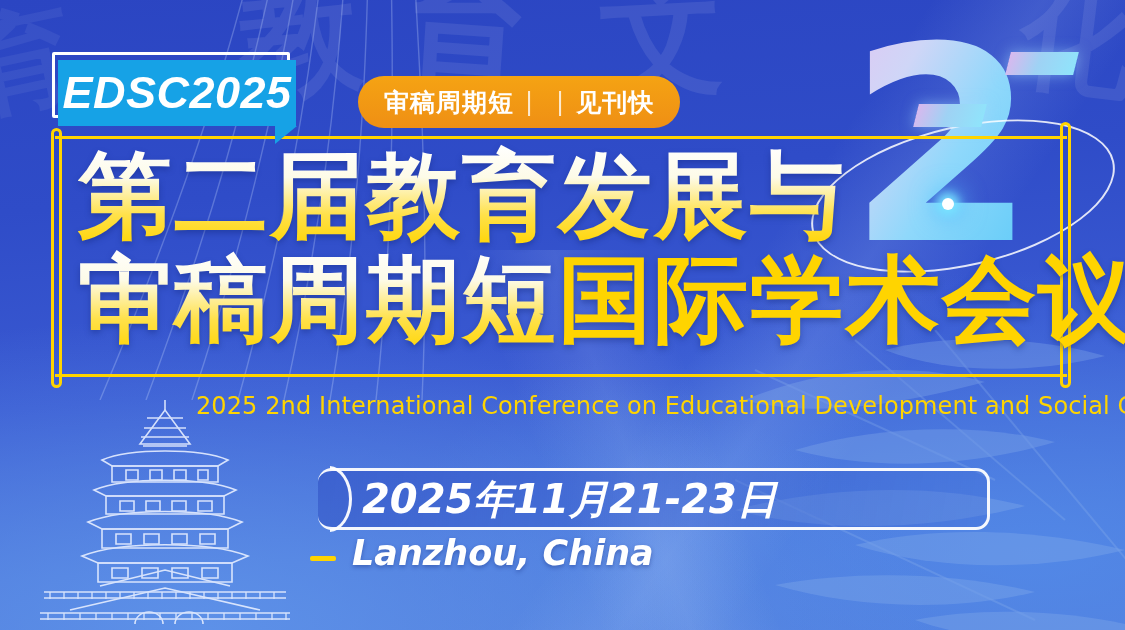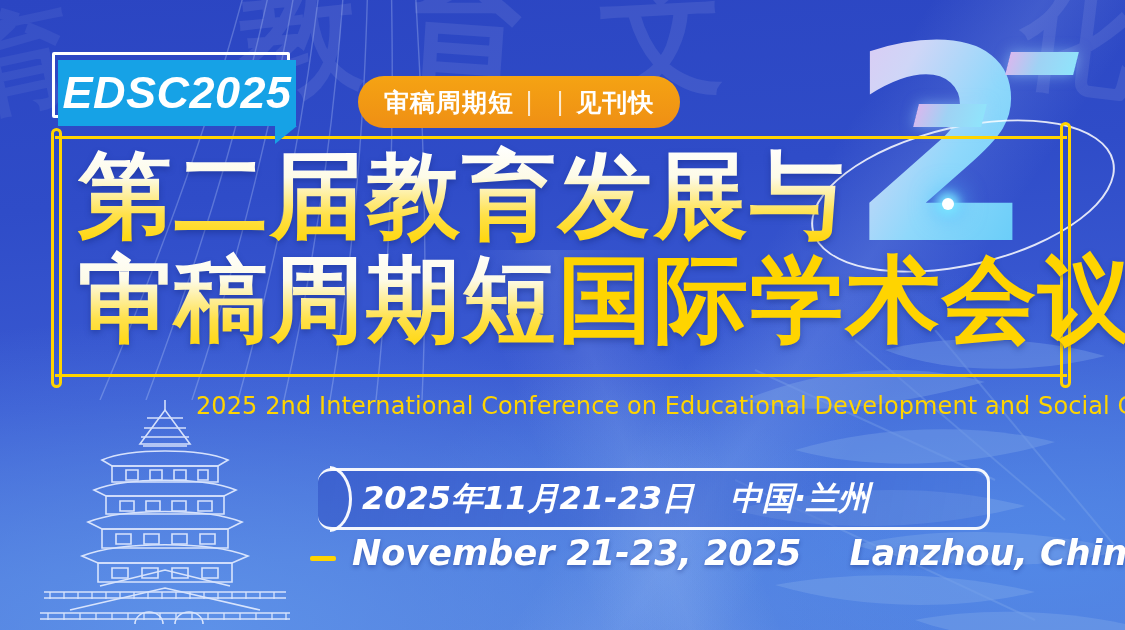--- a/index.html
+++ b/index.html
@@ -88,21 +88,21 @@
         font-family:"DejaVu Sans","Liberation Sans",sans-serif;white-space:nowrap;}
 
   
   .datebox{position:absolute;left:318px;top:468px;width:672px;height:62px;
         border:3px solid rgba(255,255,255,.95);border-radius:14px;border-left:none;
         background:linear-gradient(100deg,rgba(40,70,190,.45) 0%,rgba(60,100,210,.25) 100%);}
   .bracket{position:absolute;left:306px;top:466px;width:46px;height:66px;
         border:3px solid rgba(255,255,255,.95);border-radius:50%;
         clip-path:polygon(52% 0,100% 0,100% 100%,52% 100%);}
   .date-cn{position:absolute;left:362px;top:470px;height:58px;display:flex;align-items:center;gap:36px;
-        color:#ffffff;font-size:32px;font-weight:700;font-style:italic;white-space:nowrap;
+        color:#ffffff;font-size:40px;font-weight:700;font-style:italic;white-space:nowrap;
         font-family:"DejaVu Sans","Liberation Sans",sans-serif;}
   .dash{position:absolute;left:310px;top:556px;width:26px;height:5px;background:#ffd400;border-radius:2px;}
   .date-en{position:absolute;left:352px;top:533px;display:flex;align-items:center;gap:48px;
         color:#ffffff;font-size:35px;font-weight:700;font-style:italic;white-space:nowrap;
         font-family:"DejaVu Sans","Liberation Sans",sans-serif;
         text-shadow:0 2px 4px rgba(12,30,110,.35);}
 </style>
 </head>
 <body>
 
@@ -235,21 +235,19 @@
     <div class="tline grad">第二届教育发展与</div>
     <div class="tline"><span class="grad">审稿周期短</span><span class="solid">国际学术会议</span></div>
   </div>
 
   <div class="subtitle">2025 2nd International Conference on Educational Development and Social Culture</div>
 
   <div class="datebox"></div>
   <div class="bracket"></div>
   <div class="date-cn">
     <span>2025年11月21-23日</span>
-    <span>中国·兰州</span>
   </div>
   <div class="dash"></div>
   <div class="date-en">
-    <span>November 21-23, 2025</span>
     <span>Lanzhou, China</span>
   </div>
 
 </div>
 
 </body></html>

